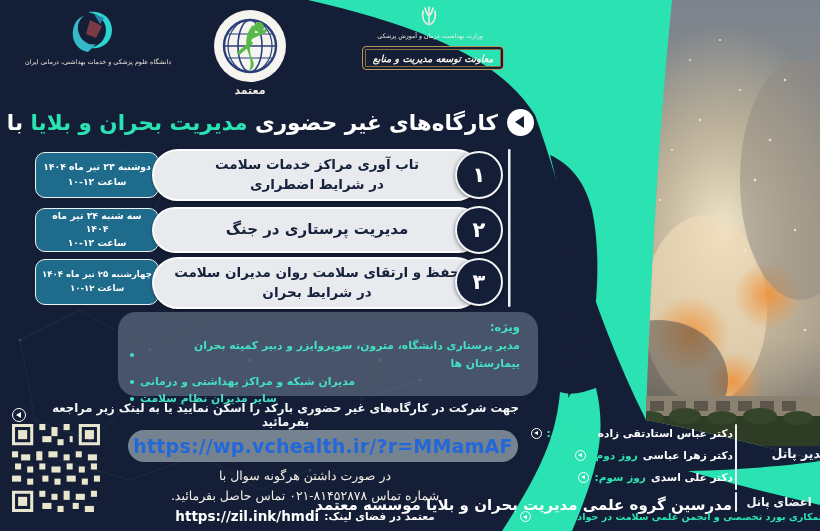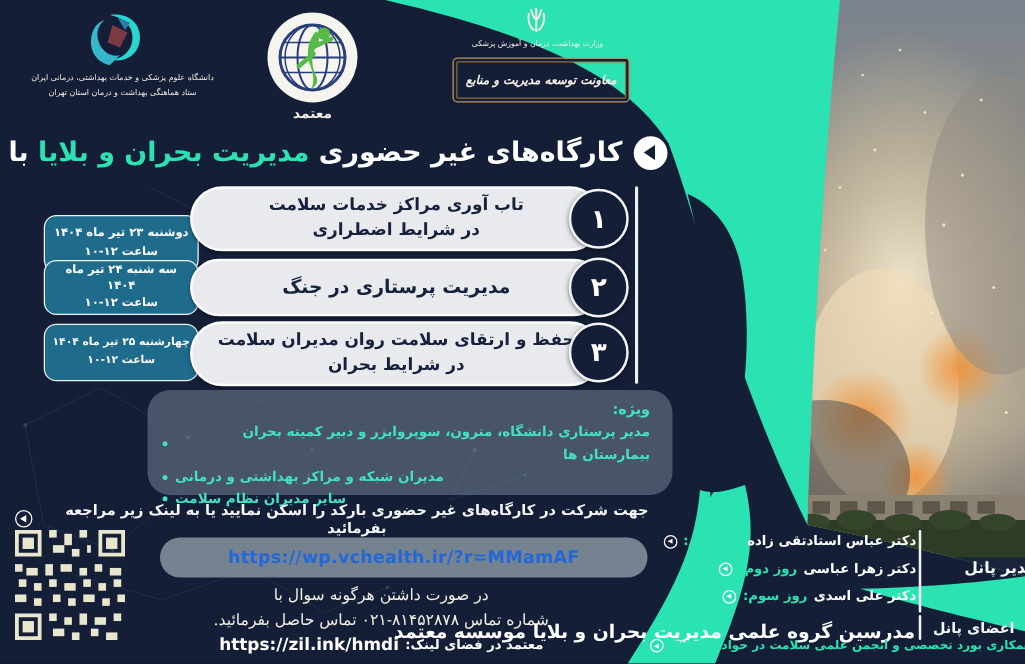--- a/index.html
+++ b/index.html
@@ -47,21 +47,21 @@
   .vizhe-box{background:rgba(128,144,160,.48);border-radius:18px;padding:8px 18px 6px 12px;
     color:#44e0c6;text-align:right;}
   .vizhe-box .head{font-size:11.5px;font-weight:bold;margin-bottom:3px;}
   .vizhe-item{display:flex;flex-direction:row-reverse;align-items:center;justify-content:flex-start;gap:6px;
     font-size:10.8px;font-weight:bold;line-height:1.65;}
   .vizhe-item .dot{width:4px;height:4px;border-radius:50%;background:#44e0c6;flex:0 0 auto;}
   
   .scan-row{display:flex;align-items:center;gap:8px;}
   .scan-row .txt{flex:1;text-align:center;font-size:11.6px;font-weight:bold;color:#f5f7fa;}
   .url-pill{background:#75828f;border-radius:17px;display:flex;align-items:center;justify-content:center;}
-  .url-pill span{color:#2368d9;font-weight:bold;font-size:14px;letter-spacing:.2px;text-align:center;}
+  .url-pill span{color:#2368d9;font-weight:bold;font-size:19px;letter-spacing:.2px;text-align:center;}
   
   .contact{text-align:center;color:#f2efe6;}
   .contact .c1{font-size:12.5px;letter-spacing:.5px;font-family:"DejaVu Serif","Liberation Serif",serif;}
   .contact .c2{font-size:12.5px;margin-top:5px;font-family:"DejaVu Serif","Liberation Serif",serif;}
   .social-row{display:flex;direction:rtl;align-items:center;justify-content:center;gap:5px;margin-top:5px;}
   .social-row .lbl{font-size:10.5px;font-weight:bold;color:#fff;}
   .social-row .lnk{font-size:13.5px;font-weight:bold;color:#fff;direction:ltr;}
   
   .panel-label{font-size:12.5px;font-weight:bold;color:#f5f7fa;text-align:center;}
   .day-line{display:flex;align-items:center;justify-content:flex-end;gap:5px;white-space:nowrap;}
@@ -178,21 +178,20 @@
   </svg>
 
   <svg class="abs" style="left:58;left:58px;top:8px;" width="78" height="48" viewBox="0 0 78 48">
     <path d="M30,4 C44,2 54,10 54,22 C54,34 44,42 32,40 C42,38 48,31 48,22 C48,12 40,6 30,4 Z" fill="#2ad4cf"></path>
     <path d="M26,8 C20,12 18,20 22,28 C25,34 32,38 38,36 L30,44 C18,42 12,30 16,18 C18,12 22,9 26,8 Z" fill="#35b8c9"></path>
     <path d="M32,12 L44,18 L38,30 L28,26 Z" fill="#7a3b45"></path>
     <path d="M36,6 L46,10 L42,16 Z" fill="#2a7fa8"></path>
   </svg>
   <div class="abs uni-text" style="left:6px;top:56px;width:184px;">
     <div>دانشگاه علوم پزشکی و خدمات بهداشتی، درمانی ایران</div>
-    <div>ستاد هماهنگی بهداشت و درمان استان تهران</div>
   </div>
 
   <div class="abs" style="left:214px;top:10px;width:72px;height:72px;border-radius:50%;background:#f6f4ee;display:flex;align-items:center;justify-content:center;">
     <svg width="62" height="62" viewBox="0 0 62 62">
       <circle cx="31" cy="31" r="26" fill="none" stroke="#2a3f7a" stroke-width="2.4"></circle>
       <ellipse cx="31" cy="31" rx="12" ry="26" fill="none" stroke="#2a3f7a" stroke-width="1.6"></ellipse>
       <ellipse cx="31" cy="31" rx="22" ry="26" fill="none" stroke="#2a3f7a" stroke-width="1.2"></ellipse>
       <line x1="5" y1="31" x2="57" y2="31" stroke="#2a3f7a" stroke-width="1.6"></line>
       <line x1="8" y1="19" x2="54" y2="19" stroke="#2a3f7a" stroke-width="1.2"></line>
       <line x1="8" y1="43" x2="54" y2="43" stroke="#2a3f7a" stroke-width="1.2"></line>
@@ -206,36 +205,36 @@
   <svg class="abs" style="left:420px;top:5px;" width="18" height="24" viewBox="0 0 18 24">
     <g stroke="#f2eee4" stroke-width="1.6" fill="none" stroke-linecap="round">
       <path d="M9,2 L9,20"></path>
       <path d="M3,6 C2,12 4,17 7,19"></path>
       <path d="M15,6 C16,12 14,17 11,19"></path>
       <path d="M5,3 C6,7 7,9 8,10"></path>
       <path d="M13,3 C12,7 11,9 10,10"></path>
     </g>
   </svg>
   <div class="abs ministry-line" style="left:348px;top:32px;width:164px;">وزارت بهداشت، درمان و آموزش پزشکی</div>
-  <div class="abs gold-frame" style="left:362px;top:46px;width:142px;height:36px;">
+  <div class="abs gold-frame" style="left:362px;top:46px;width:142px;height:24px;">
     <span>معاونت توسعه مدیریت و منابع</span>
   </div>
 
   <div class="abs title-row" style="left:22px;top:101px;width:512px;height:42px;">
     <div class="title-text rtl">
       <span>کارگاه‌های غیر حضوری</span>
       <span class="hl">مدیریت بحران و بلایا</span>
       <span>با محوریت</span>
     </div>
     <span class="solid-circle-icon">
         <span class="tri"></span>
       </span>
   </div>
 
-  <div class="abs date-box rtl" style="left:35px;top:152px;width:124px;height:46px;margin-top:20px;">
+  <div class="abs date-box rtl" style="left:35px;top:152px;width:124px;height:46px;">
     <div>دوشنبه ۲۳ تیر ماه ۱۴۰۴</div>
     <div>ساعت ۱۲-۱۰</div>
   </div>
   <div class="abs pill rtl" style="left:152px;top:149px;width:330px;height:52px;">
     <div class="l1">تاب آوری مراکز خدمات سلامت</div>
     <div class="l2">در شرایط اضطراری</div>
   </div>
   <div class="abs num-circle" style="left:455px;top:151px;">۱</div>
 
   <div class="abs date-box rtl" style="left:35px;top:208px;width:124px;height:44px;">

